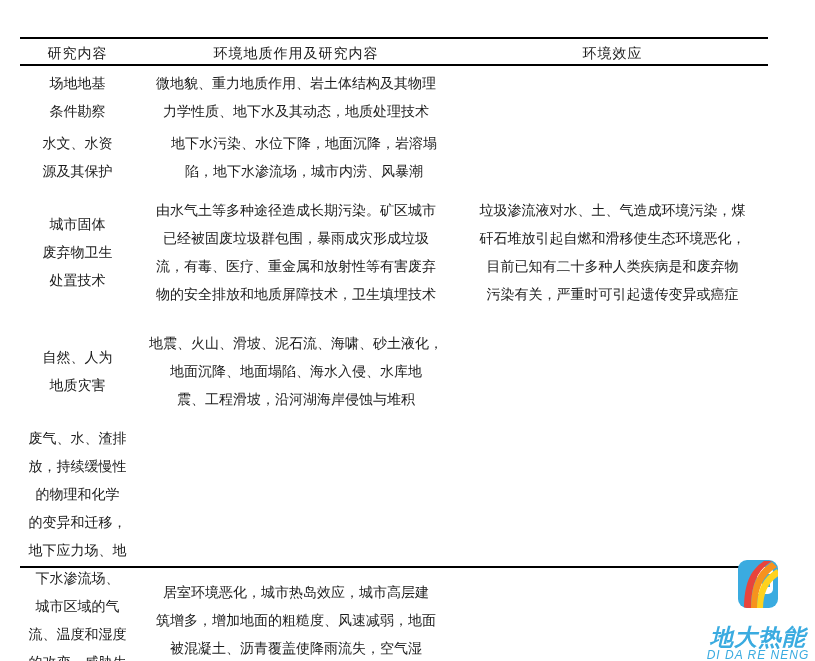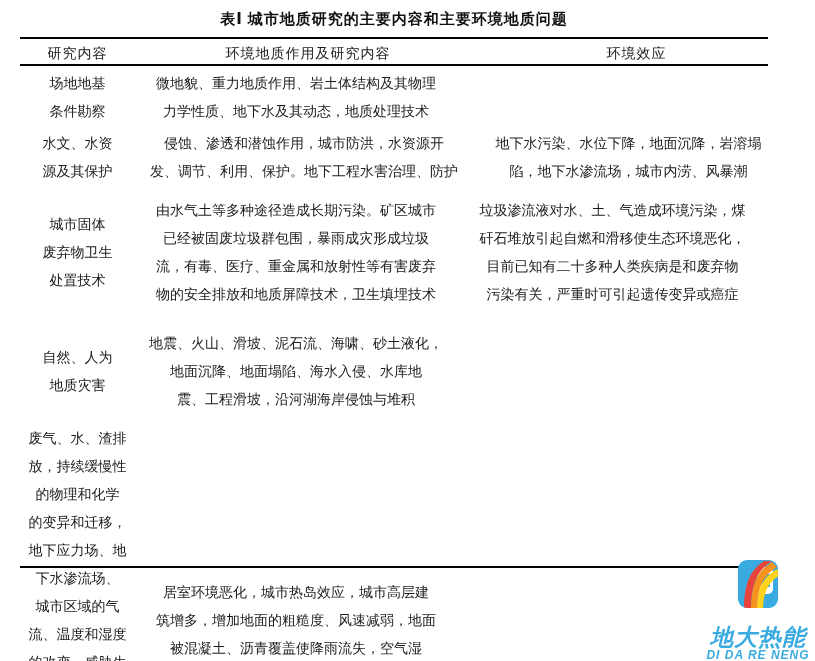--- a/index.html
+++ b/index.html
@@ -26,21 +26,21 @@
   .geo-table {
     position: absolute;
     left: 20px; top: 37px; width: 748px;
     border-top: 2px solid #000;
     border-bottom: 2px solid #000;
   }
   .t-row {
     display: grid;
     grid-template-columns: 115px 322px 311px;
   }
-  .t-header { height: 27px; border-bottom: 2px solid #000; gap: 12px; }
+  .t-header { height: 27px; border-bottom: 2px solid #000; }
   .t-header .t-cell { font-size: 14px; letter-spacing: 1px; }
 
   .t-cell {
     display: flex;
     align-items: center;
     justify-content: center;
     text-align: center;
     font-size: 14px;
     line-height: 28px;
     white-space: pre-line;
@@ -67,56 +67,53 @@
     font-size: 23px;
     font-weight: bold;
     font-style: italic;
     letter-spacing: 1px;
     color: #3aabe0;
     line-height: 24px;
     white-space: nowrap;
   }
   .logo-py {
     font-size: 12px;
-    font-weight: bold;
+    font-weight: normal;
     font-style: italic;
     letter-spacing: 1px;
     color: #3aabe0;
     line-height: 12px;
     white-space: nowrap;
   }
 </style>
 </head>
 <body>
 
 <div class="page">
 
-  <div class="doc-title">表Ⅰ 城市地质研究的主要内容和主要环境地质问题</div>
 
   <div class="geo-table">
 
     <div class="t-row t-header">
       <div class="t-cell">研究内容</div>
       <div class="t-cell">环境地质作用及研究内容</div>
       <div class="t-cell">环境效应</div>
     </div>
 
 
     <div class="t-row r2">
       <div class="t-cell">场地地基
 条件勘察</div>
       <div class="t-cell">微地貌、重力地质作用、岩土体结构及其物理
 力学性质、地下水及其动态，地质处理技术</div>
     </div>
 
     <div class="t-row r3">
       <div class="t-cell">水文、水资
 源及其保护</div>
-      <div class="t-cell">侵蚀、渗透和潜蚀作用，城市防洪，水资源开
-发、调节、利用、保护。地下工程水害治理、防护</div>
       <div class="t-cell">地下水污染、水位下降，地面沉降，岩溶塌
 陷，地下水渗流场，城市内涝、风暴潮</div>
     </div>
 
     <div class="t-row r4">
       <div class="t-cell">城市固体
 废弃物卫生
 处置技术</div>
       <div class="t-cell">由水气土等多种途径造成长期污染。矿区城市
 已经被固废垃圾群包围，暴雨成灾形成垃圾

